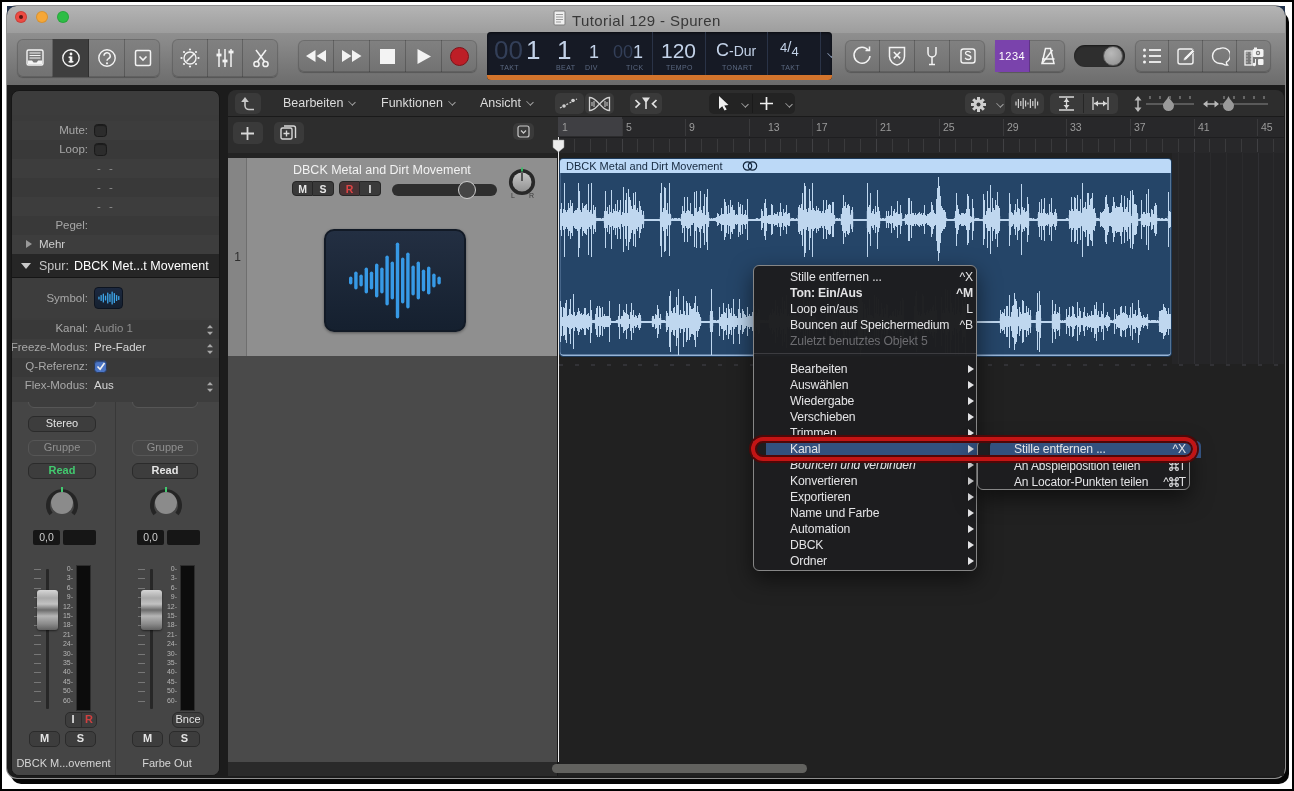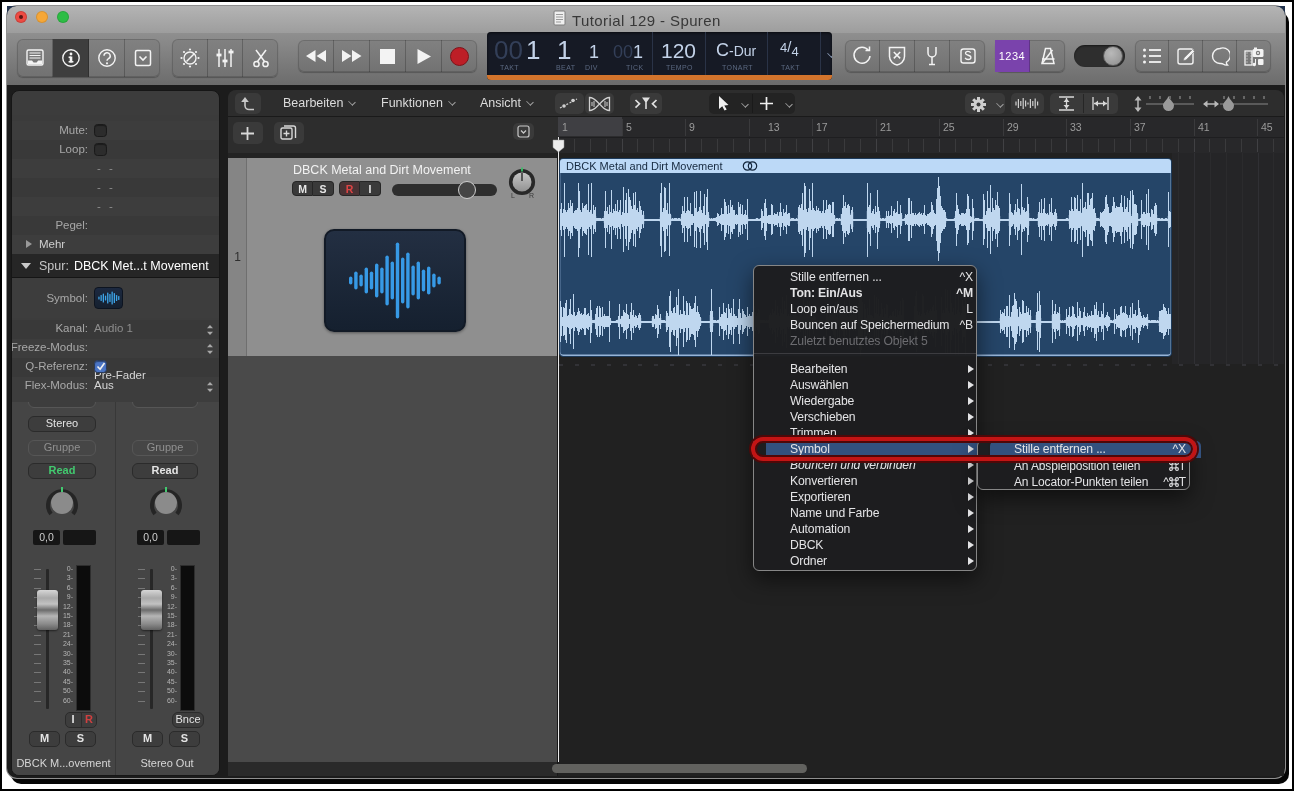--- a/index.html
+++ b/index.html
@@ -339,21 +339,21 @@
 <div class="irow" style="top:229px;height:19px;background:#393939;"></div>
 <div class="irow" style="top:248px;height:19px;background:#3d3d3d;"></div>
 <div class="irow" style="top:267px;height:19px;background:#393939;"></div>
 <div class="irow" style="top:286px;height:25px;background:#3d3d3d;"></div>
 <div class="irow" style="top:231px;">
       <span class="ilab">Kanal:</span>
       <span class="ival" style="color:#8d8d8d;">Audio 1</span>
     </div>
 <div class="irow" style="top:250px;">
       <span class="ilab">Freeze-Modus:</span>
-      <span class="ival" style="color:#d6d6d6;margin-top:28px;">Pre-Fader</span>
+      <span class="ival" style="color:#d6d6d6;">Pre-Fader</span>
     </div>
 <div class="irow" style="top:269px;">
       <span class="ilab">Q-Referenz:</span>
     </div>
 <div class="cbox" style="left:82px;top:269px;background:#4a74c4;border-color:#2a3a5a;"></div>
 <svg class="ab" style="left:84px;top:271px;" width="10" height="9" viewBox="0 0 10 9">
       <path d="M1.5 4.5l2.6 2.8L8.5 1" fill="none" stroke="#f0f0f0" stroke-width="1.6"></path>
     </svg>
 <div class="irow" style="top:288px;">
       <span class="ilab">Flex-Modus:</span>
@@ -463,21 +463,21 @@
 <div class="ab" style="left:53px;top:310px;width:32px;height:16px;background:#3d3d3d;border:1px solid #2b2b2b;border-radius:5px;"></div>
 <div class="ab" style="left:69px;top:311px;width:1px;height:14px;background:#2b2b2b;"></div>
 <div class="ab" style="left:53px;top:311px;width:16px;text-align:center;color:#e4e4e4;font-size:11px;font-weight:bold;">I</div>
 <div class="ab" style="left:69px;top:311px;width:16px;text-align:center;color:#d04040;font-size:11px;font-weight:bold;">R</div>
 <div class="sbtn" style="left:160px;top:310px;width:32px;">Bnce</div>
 <div class="sbtn" style="left:17px;top:329px;width:31px;font-weight:bold;border-radius:5px;">M</div>
 <div class="sbtn" style="left:53px;top:329px;width:31px;font-weight:bold;border-radius:5px;">S</div>
 <div class="sbtn" style="left:120px;top:329px;width:31px;font-weight:bold;border-radius:5px;">M</div>
 <div class="sbtn" style="left:157px;top:329px;width:31px;font-weight:bold;border-radius:5px;">S</div>
 <div class="slab" style="left:0;top:355px;width:103px;">DBCK M...ovement</div>
-<div class="slab" style="left:103px;top:355px;width:104px;">Stereo Out</div>
+<div class="slab" style="left:103px;top:355px;width:104px;">Farbe Out</div>
 </div>
 </div>
 <div class="ab" id="trackpanel">
 <div id="tmenu">
 <div class="mbtn" style="left:7px;top:3px;width:26px;height:21px;"><svg width="16" height="15" viewBox="0 0 16 15" style="margin:3px 0 0 5px;">
           <path d="M14 13.5h-5a4 4 0 0 1-4-4V5" fill="none" stroke="#c9c9c9" stroke-width="1.6"></path>
           <path d="M1.2 6L5 1l3.8 5z" fill="#c9c9c9"></path>
         </svg></div>
 <div class="mword" style="left:55px;">Bearbeiten<span class="chev"></span></div>
 <div class="mword" style="left:153px;">Funktionen<span class="chev"></span></div>
@@ -832,21 +832,21 @@
     </div>
 <div class="mi" style="top:143px;">
       <span class="t">Verschieben</span>
       <span class="sub-arrow"></span>
     </div>
 <div class="mi" style="top:159px;">
       <span class="t">Trimmen</span>
       <span class="sub-arrow"></span>
     </div>
 <div class="mi hl" style="top:175px;">
-      <span class="t">Symbol</span>
+      <span class="t">Kanal</span>
       <span class="sub-arrow"></span>
     </div>
 <div class="mi" style="top:191px;font-style:italic;">
       <span class="t">Bouncen und verbinden</span>
       <span class="sub-arrow"></span>
     </div>
 <div class="mi" style="top:207px;">
       <span class="t">Konvertieren</span>
       <span class="sub-arrow"></span>
     </div>

